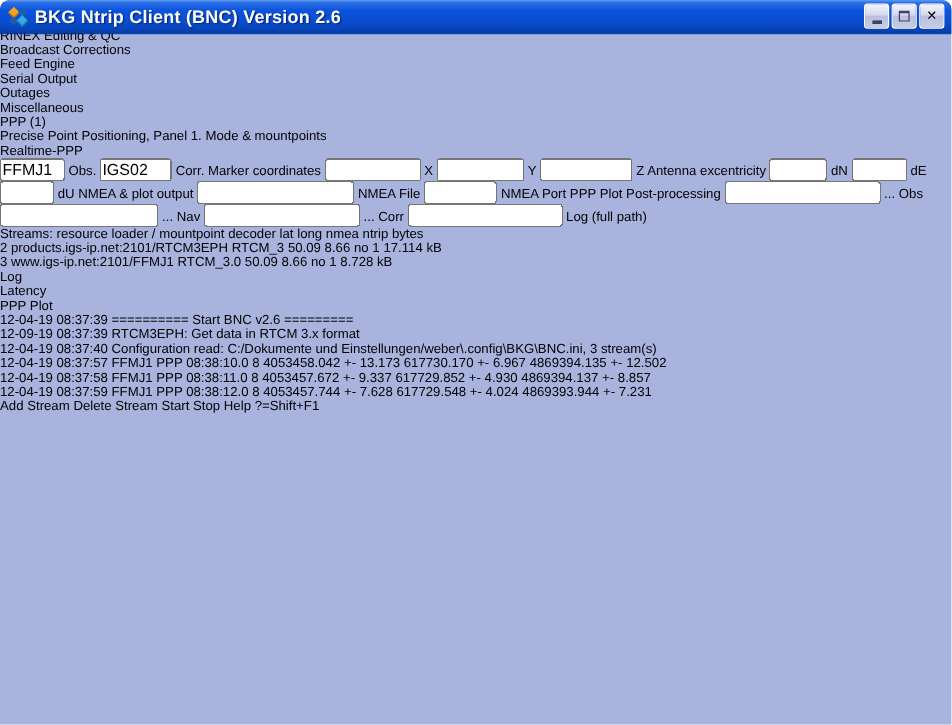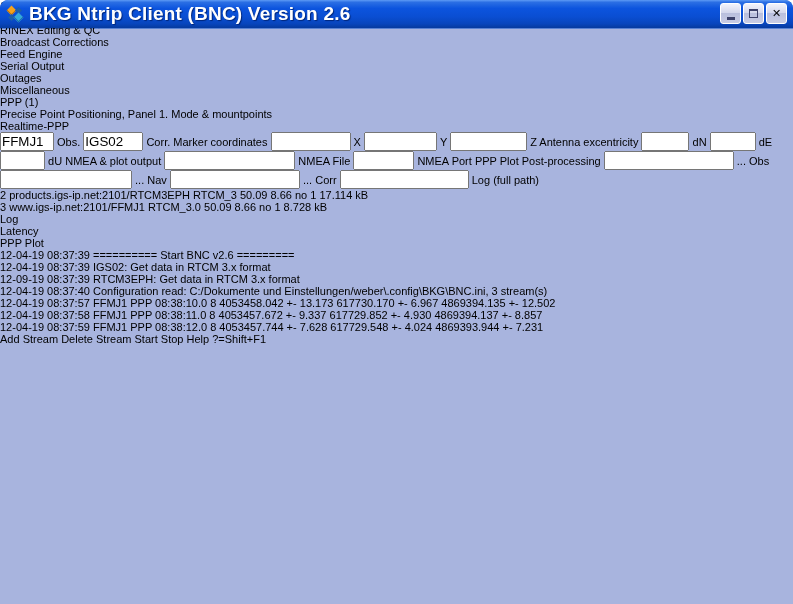--- a/index.html
+++ b/index.html
@@ -19,21 +19,21 @@
     background:linear-gradient(180deg,#5E9BF5 0%,#2B6FE4 8%,#0C54DE 30%,#0A4ED2 60%,#0845BC 85%,#063A9E 100%);
     display:flex; align-items:center;
   }
   .app-icon { position:relative; width:16px; height:16px; margin-left:7px; }
   .app-icon i { position:absolute; display:block; transform:rotate(45deg); }
   .app-icon .d1 { left:1px; top:1px; width:7px; height:7px; background:#F6A21C; box-shadow:inset -1px -1px 0 #B96E08; }
   .app-icon .d2 { left:8px; top:8px; width:7px; height:7px; background:#35AADC; box-shadow:inset -1px -1px 0 #1D6FA0; }
   .app-icon .d3 { left:9px; top:2px; width:5px; height:5px; background:#1E5FA8; }
   .app-icon .d4 { left:2px; top:9px; width:5px; height:5px; background:#1E5FA8; }
   .title-text {
-    margin-left:6px; color:#fff; font-weight:bold; font-size:19px;
+    margin-left:6px; color:#fff; font-weight:bold; font-size:15px;
     text-shadow:1px 1px 1px #00267A; letter-spacing:0.2px;
   }
   .win-buttons { position:absolute; right:6px; top:3px; display:flex; gap:2px; }
   .wbtn {
     width:21px; height:21px; border-radius:3px; border:1px solid #FFFFFF;
     display:flex; align-items:center; justify-content:center;
     background:linear-gradient(180deg,#F2F3FB 0%,#D4D8EC 45%,#B9BFDD 50%,#C8CCE4 100%);
     cursor:default;
   }
   .wbtn .g-min { width:8px; height:3px; background:#3C4169; margin-top:9px; }
@@ -267,20 +267,32 @@
     
     <input class="inp dis" style="left: 135px; top: 162px; width: 130px;">
     <span class="btn3" style="left:275px;top:163px">...</span>
     <span class="p-el" style="left:297px;top:162px">Corr</span>
     <input class="inp dis" style="left: 395px; top: 162px; width: 129px;">
     <span class="p-el" style="left:532px;top:162px">Log (full path)</span>
   </div>
 
   
   <div class="table">
+    <div class="t-head">
+      <span style="left:20px">Streams:   resource loader / mountpoint</span>
+      <span style="left:297px">decoder</span>
+      <span style="left:369px">lat</span>
+      <span style="left:419px">long</span>
+      <span style="left:484px">nmea</span>
+      <span style="left:522px">ntrip</span>
+      <span style="left:569px">bytes</span>
+      <i class="t-sep" style="left:16px"></i><i class="t-sep" style="left:277px"></i><i class="t-sep" style="left:358px"></i>
+      <i class="t-sep" style="left:410px"></i><i class="t-sep" style="left:472px"></i><i class="t-sep" style="left:514px"></i>
+      <i class="t-sep" style="left:556px"></i>
+    </div>
 
     <div class="t-row" style="top:52px">
       <span class="t-num">2</span>
       <span class="t-cell" style="left:20px">products.igs-ip.net:2101/RTCM3EPH</span>
       <span class="t-cell" style="left:297px">RTCM_3</span>
       <span class="t-cell" style="left:369px">50.09</span>
       <span class="t-cell" style="left:419px">8.66</span>
       <span class="t-cell" style="left:484px">no</span>
       <span class="t-cell" style="left:522px">1</span>
       <span class="t-cell" style="left:569px">17.114 kB</span>
@@ -301,21 +313,20 @@
   <div class="logtabs">
     <div class="tab active">Log</div>
     <div class="tab">Latency</div>
     <div class="tab">PPP Plot</div>
   </div>
 
   
   <div class="logbox">
     <div class="loglines">
       <div>12-04-19 08:37:39 ========== Start BNC v2.6 =========</div>
-      <div>12-04-19 08:37:39 IGS02: Get data in RTCM 3.x format</div>
       <div>12-09-19 08:37:39 RTCM3EPH: Get data in RTCM 3.x format</div>
       <div>12-04-19 08:37:40 Configuration read: C:/Dokumente und Einstellungen/weber\.config\BKG\BNC.ini, 3 stream(s)</div>
       <div>12-04-19 08:37:57 FFMJ1  PPP 08:38:10.0 8   4053458.042 +- 13.173    617730.170 +-  6.967   4869394.135 +- 12.502</div>
       <div>12-04-19 08:37:58 FFMJ1  PPP 08:38:11.0 8   4053457.672 +-  9.337    617729.852 +-  4.930   4869394.137 +-  8.857</div>
       <div>12-04-19 08:37:59 FFMJ1  PPP 08:38:12.0 8   4053457.744 +-  7.628    617729.548 +-  4.024   4869393.944 +-  7.231</div>
     </div>
     <div class="scrollbar">
       <div class="sb-btn sb-up"><i></i></div>
       <div class="sb-thumb"></div>
       <div class="sb-btn sb-down"><i></i></div>

